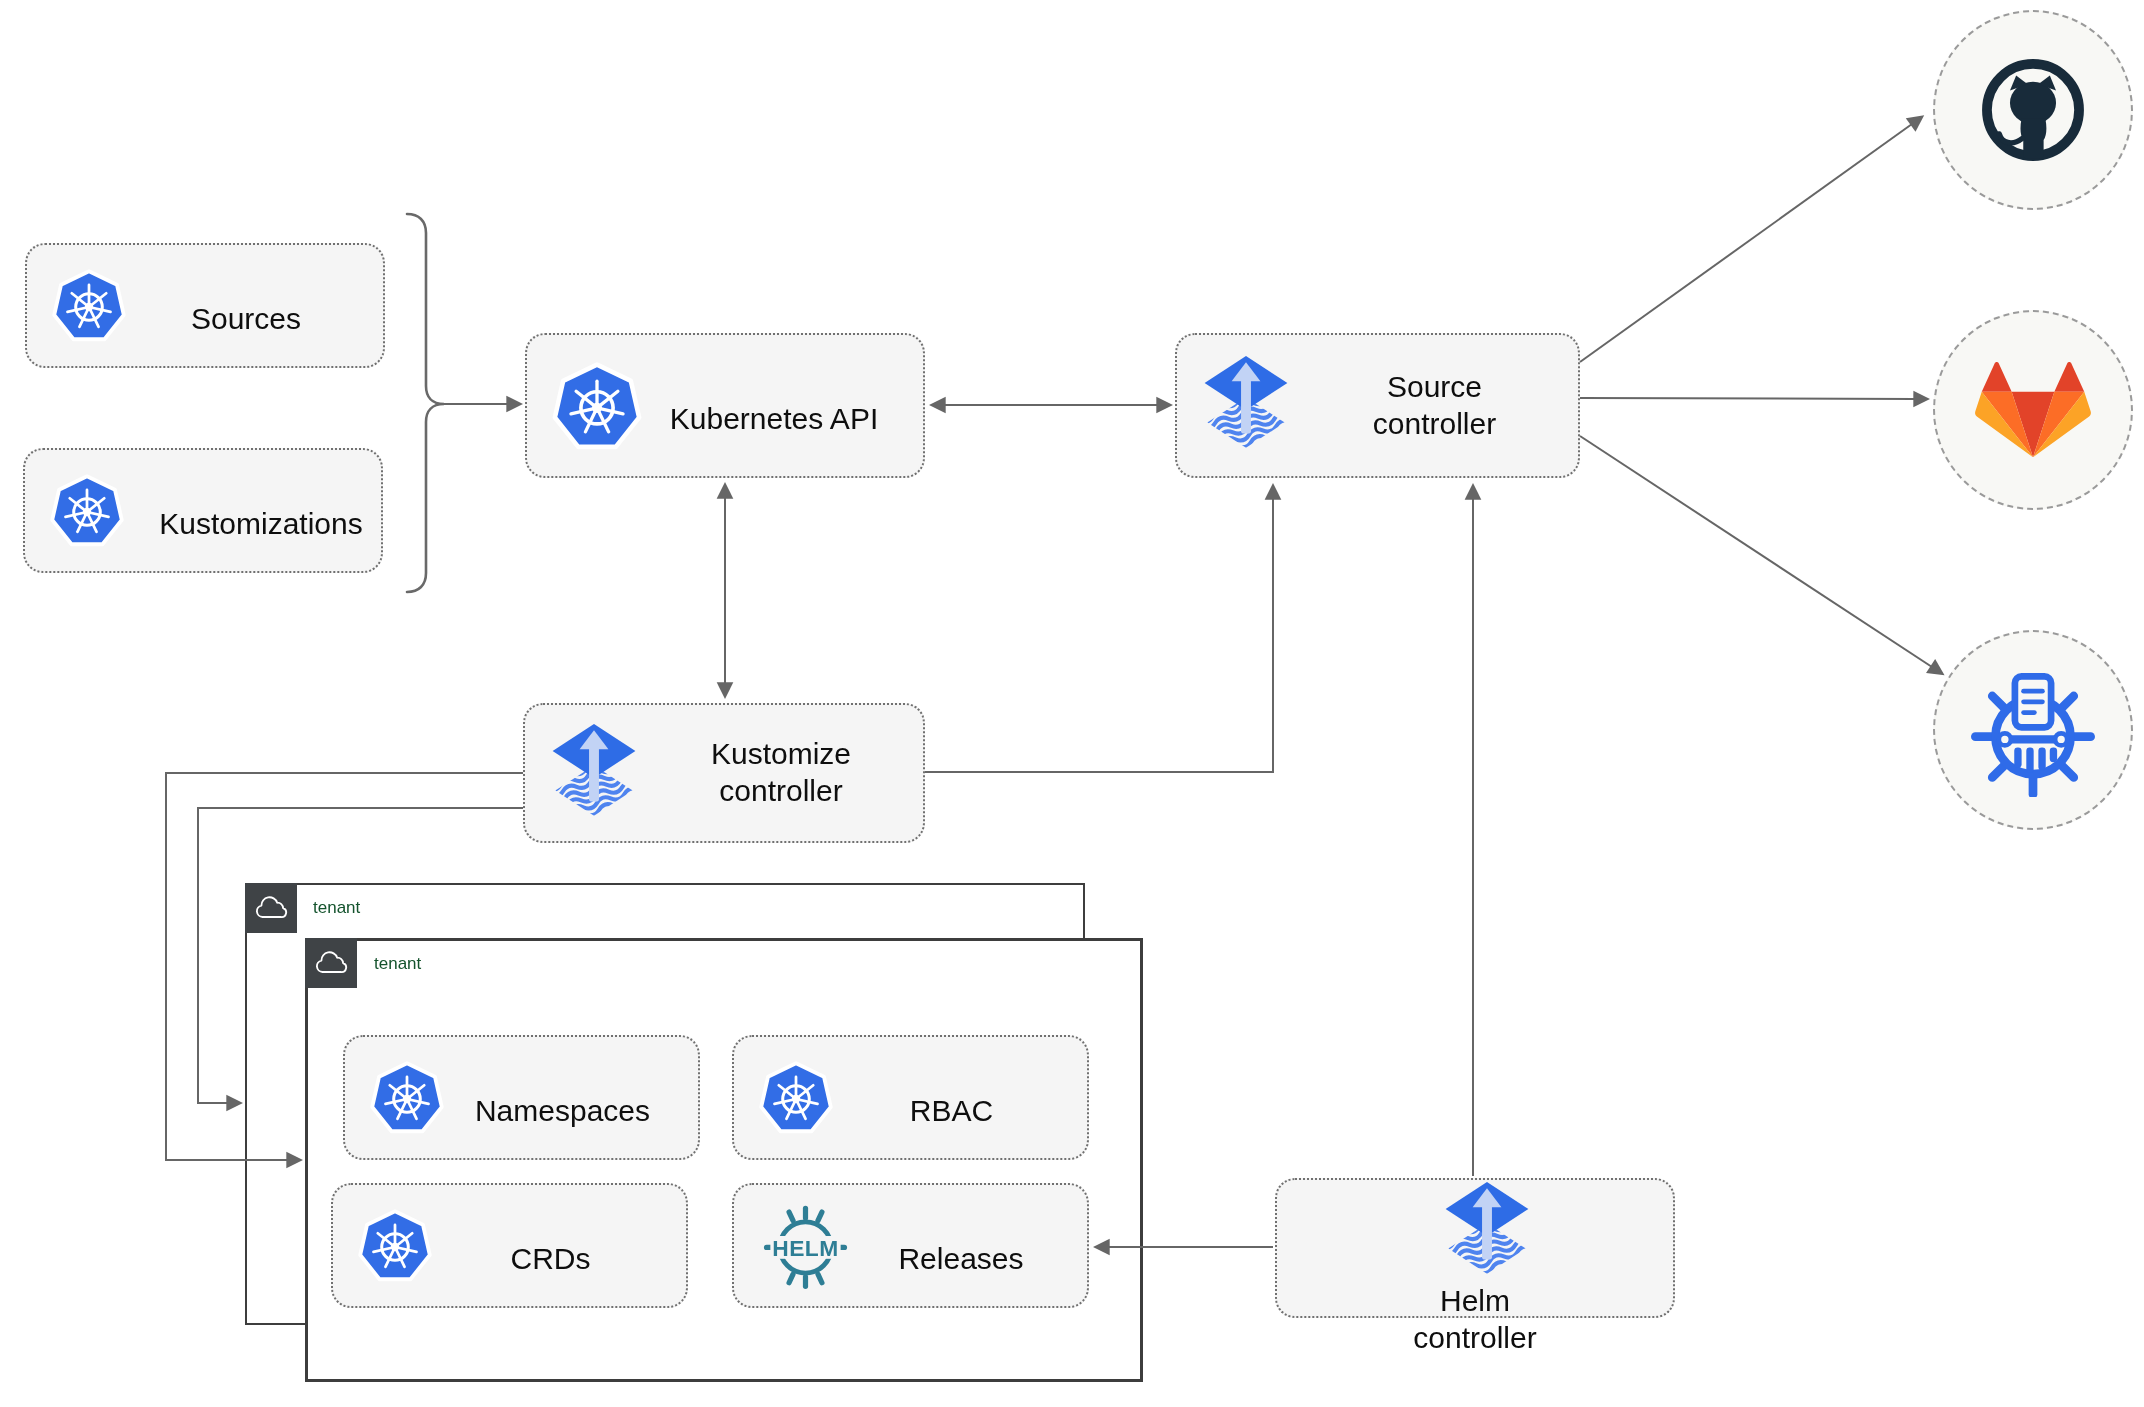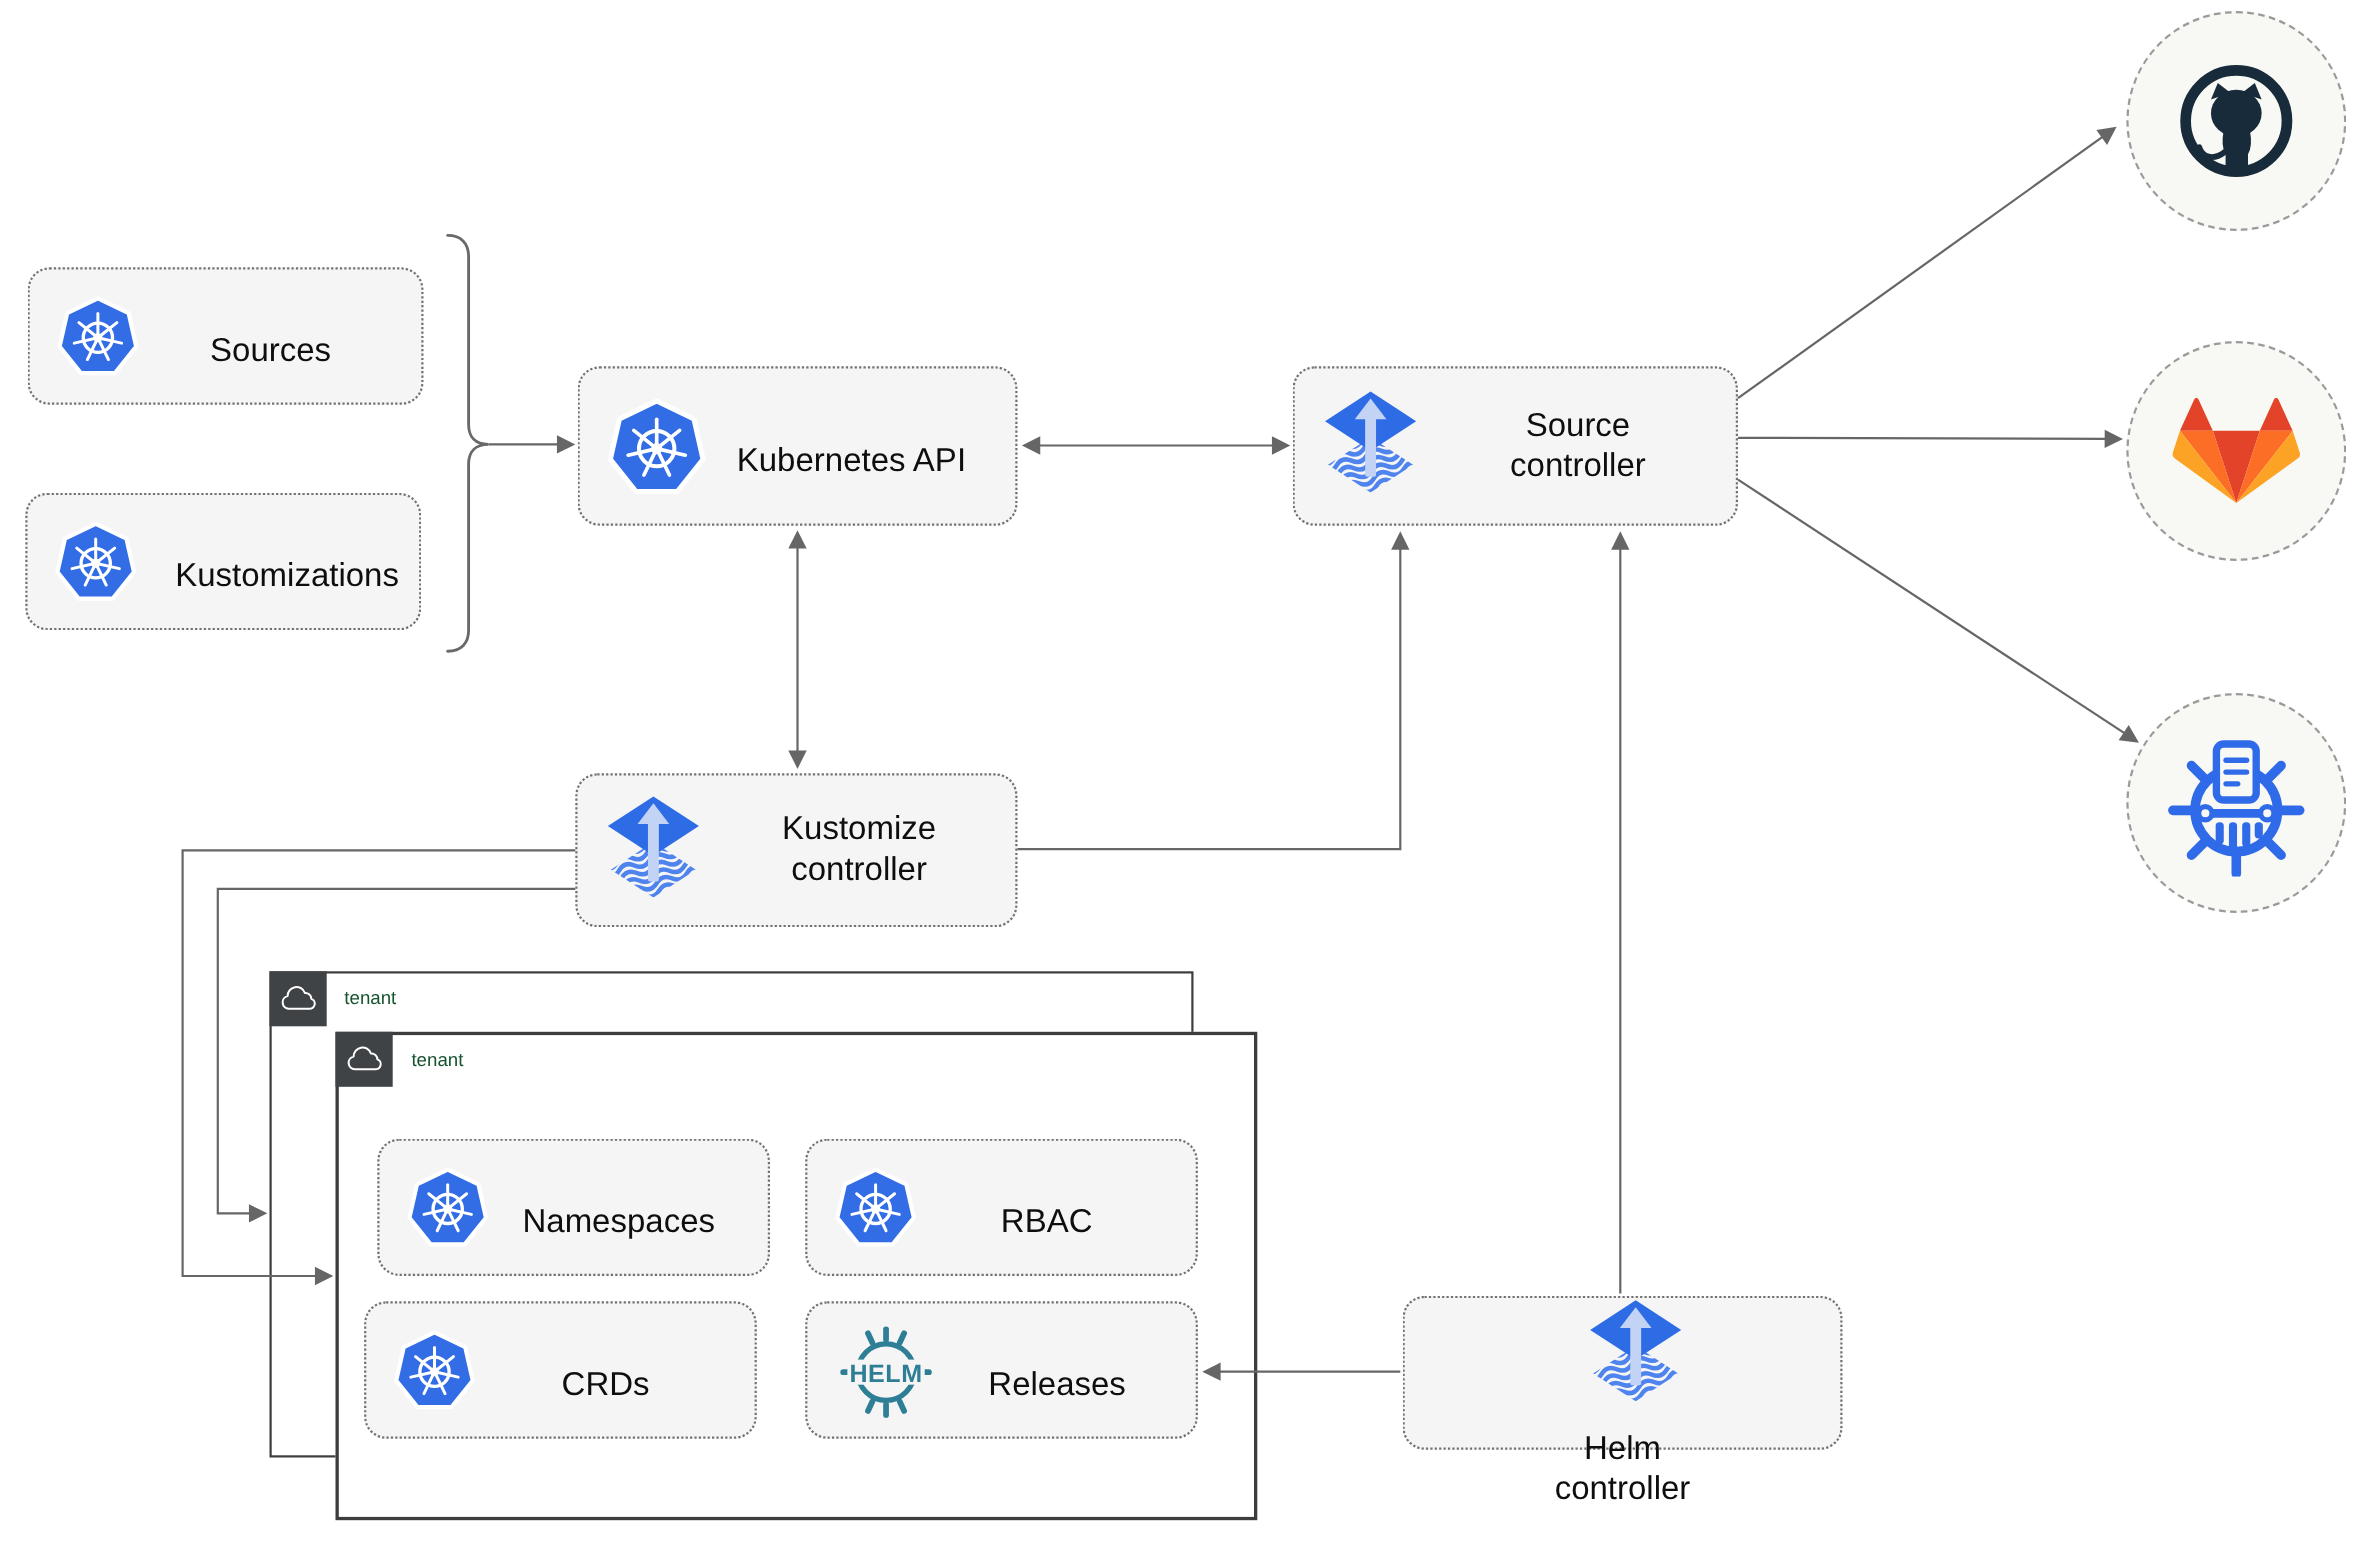--- a/index.html
+++ b/index.html
@@ -5,21 +5,21 @@
   html,body{margin:0;padding:0;background:#ffffff;}
   .canvas{position:relative;width:2144px;height:1407px;background:#ffffff;overflow:hidden;
           font-family:"Liberation Sans", sans-serif;}
   svg.layer{position:absolute;left:0;top:0;pointer-events:none;}
   
   .node{position:absolute;display:flex;align-items:center;box-sizing:border-box;
         background:#f5f5f5;border:2px dotted #707070;border-radius:20px;z-index:3;}
   .node .icon{flex:0 0 auto;margin-left:24px;display:flex;align-items:center;}
   .node .lbl{flex:1;text-align:center;font-size:30px;color:#0e0e0e;line-height:1.22;
              padding-right:18px;white-space:pre-line;margin-top:28px;}
-  .node .lbl.wrap{max-width:190px;margin:16px auto;padding-right:0;}
+  .node .lbl.wrap{max-width:190px;margin:0 auto;padding-right:0;}
   .node .lblwrapbox{flex:1;display:flex;justify-content:center;}
   
   .tenant{position:absolute;background:#ffffff;box-sizing:border-box;z-index:1;}
   .tenant.back{border:2px solid #3d3d3d;}
   .tenant.front{border:3px solid #3d3d3d;z-index:2;}
   .tenant .tab{position:absolute;width:52px;height:50px;background:#3f4346;
                display:flex;align-items:center;justify-content:center;}
   .tenant.back .tab{left:-2px;top:-2px;}
   .tenant.front .tab{left:-3px;top:-3px;}
   .tenant .tlabel{position:absolute;left:66px;top:13px;font-size:17px;color:#14532d;}

